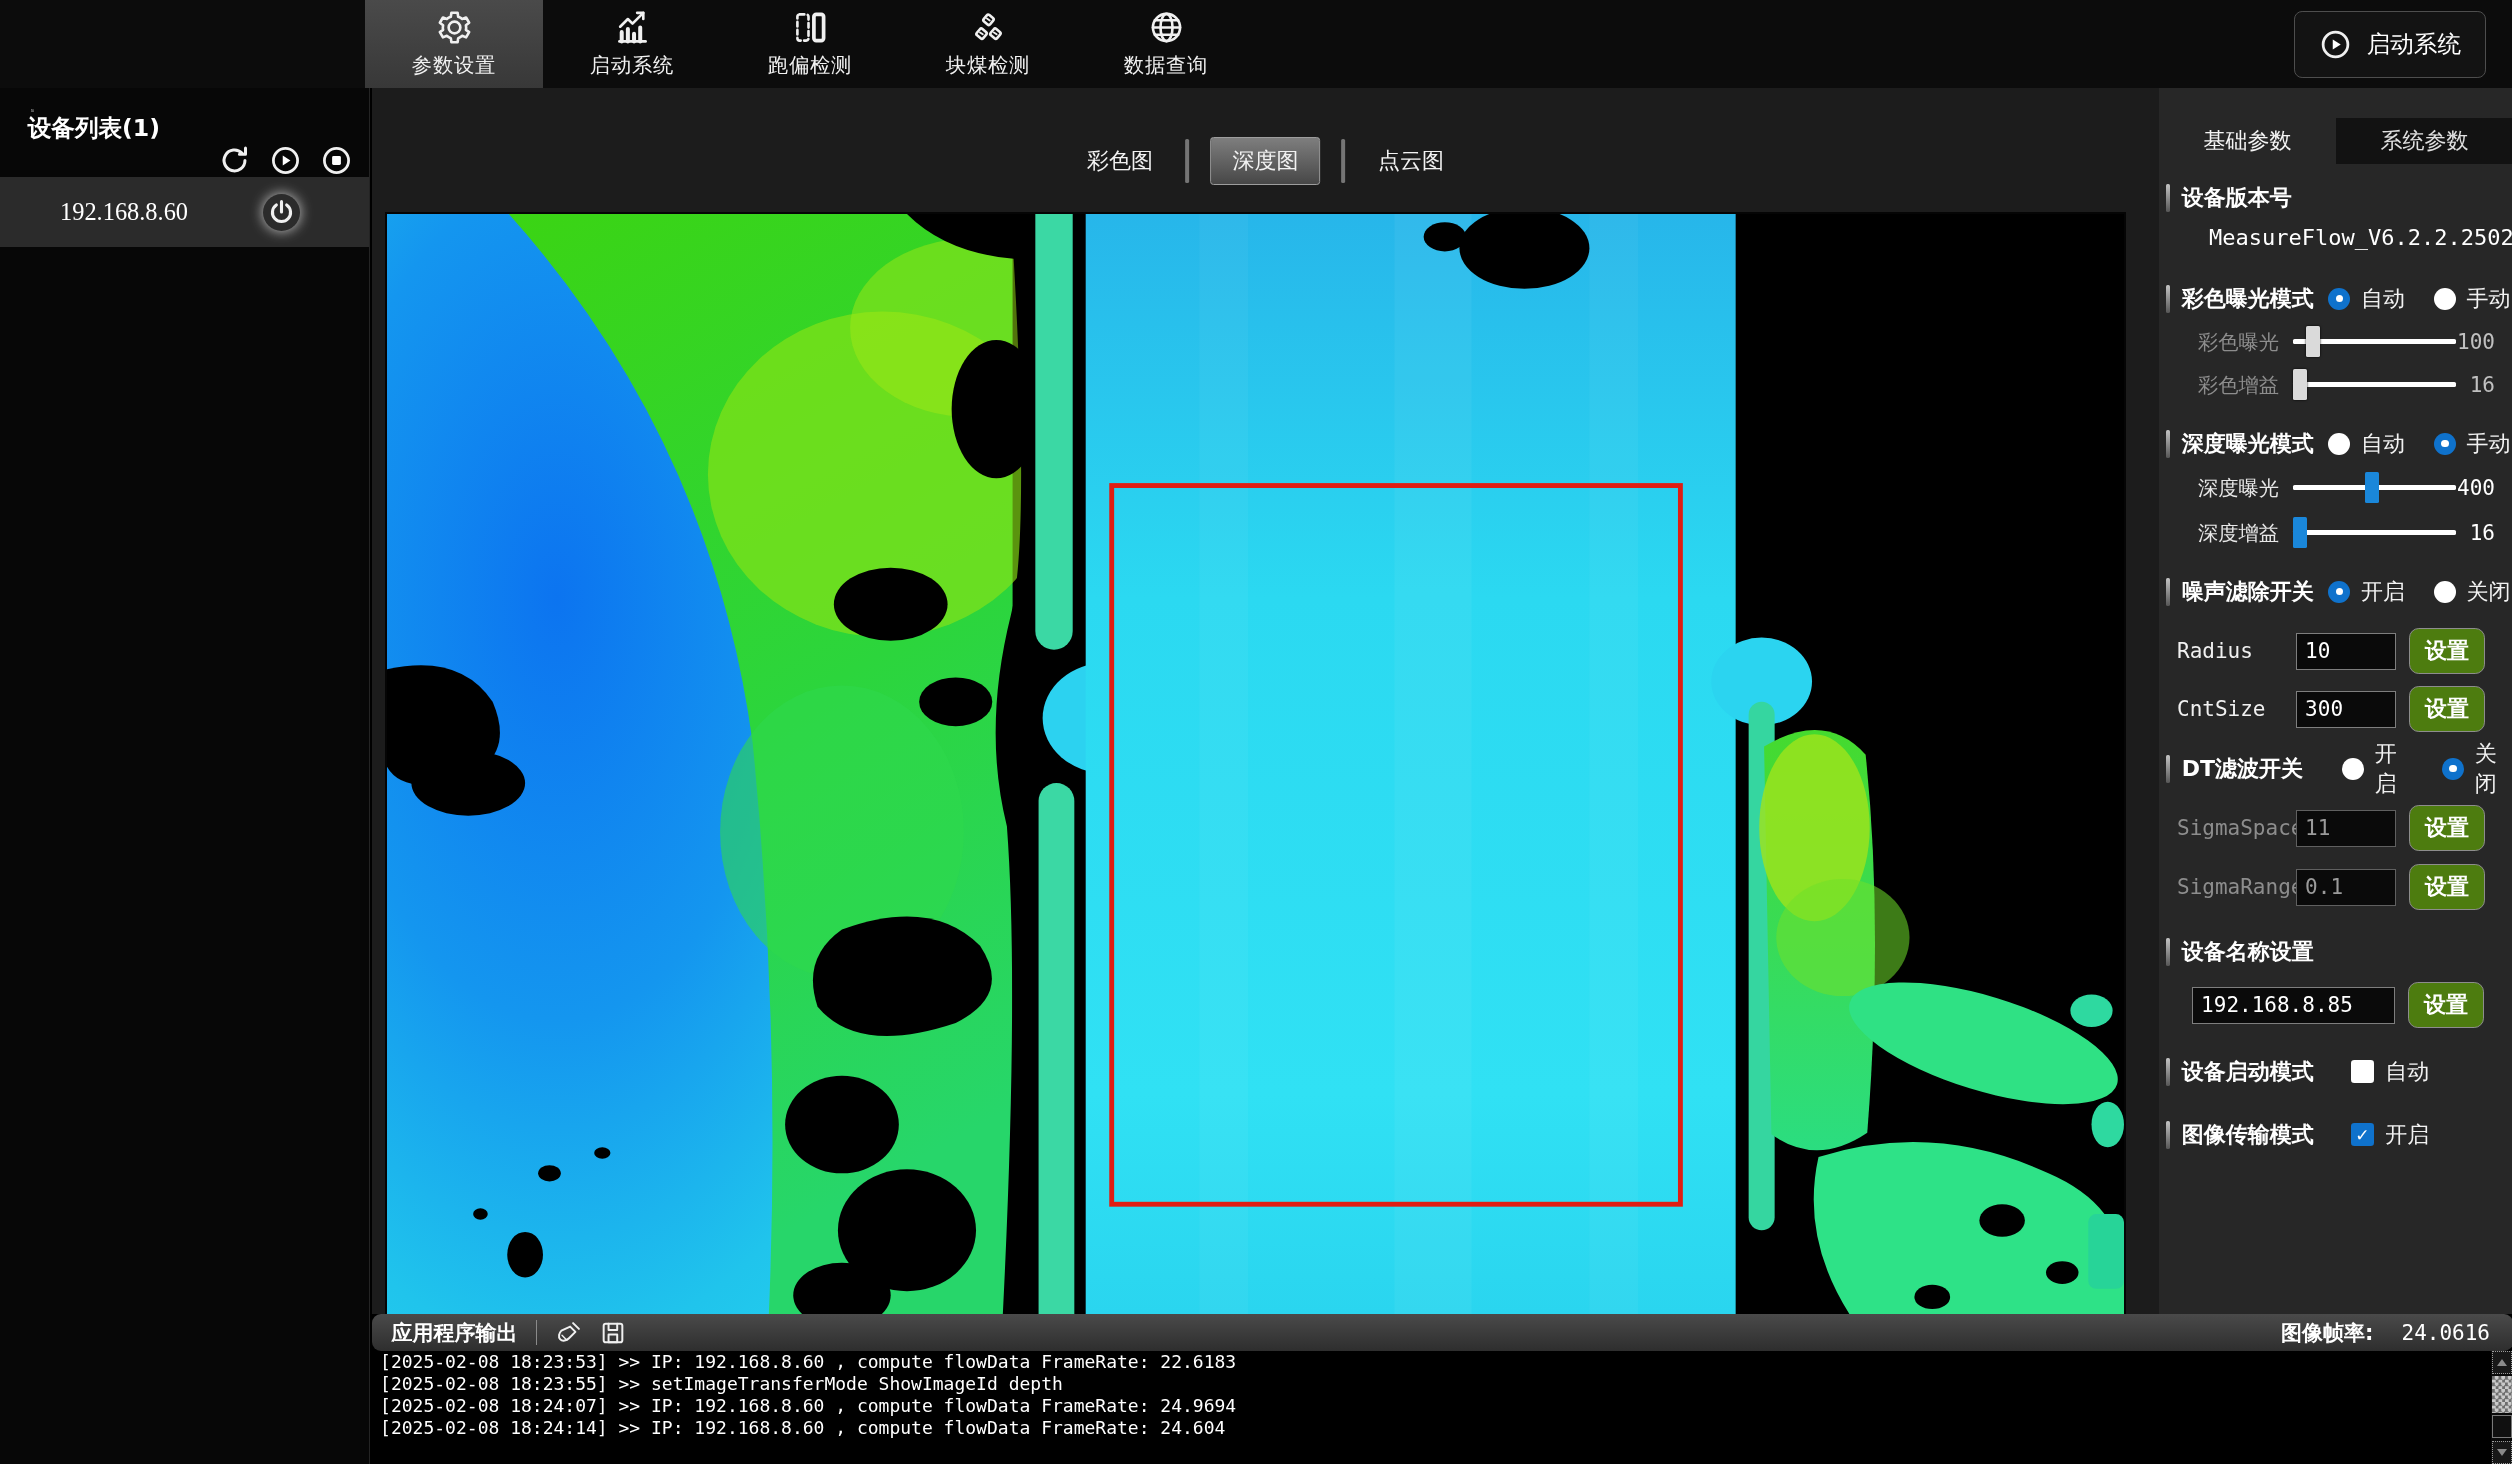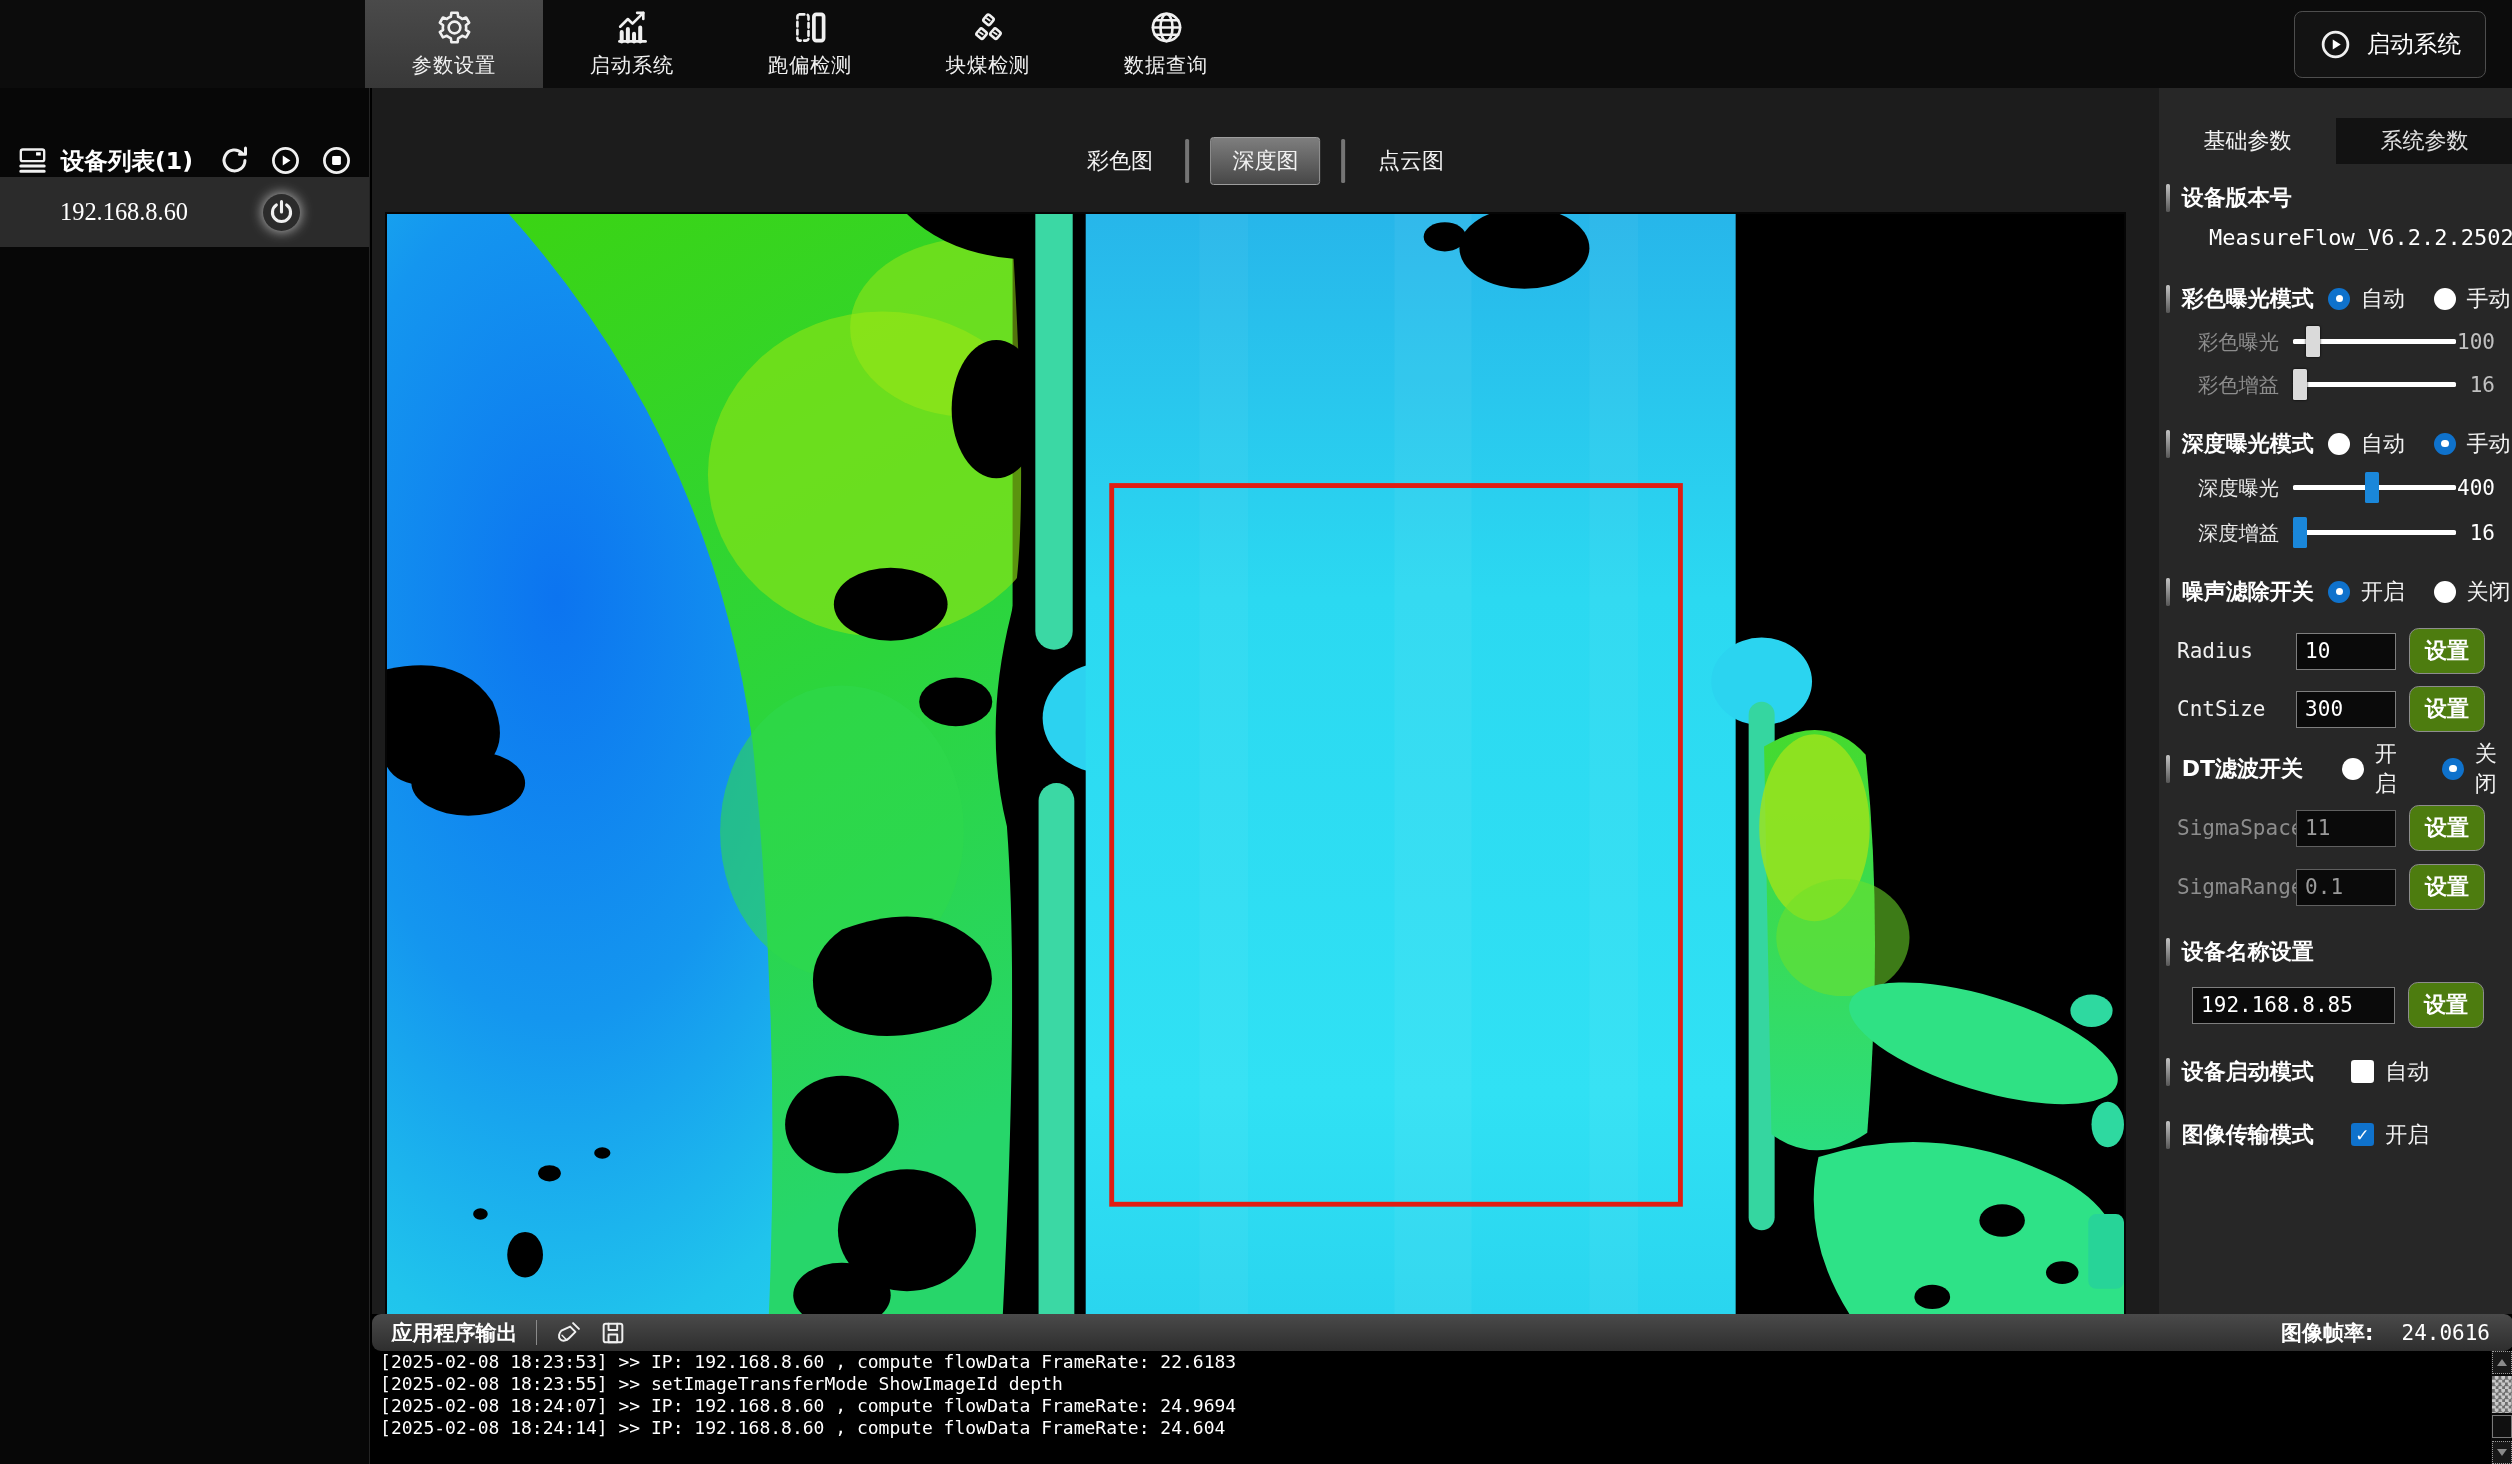--- a/index.html
+++ b/index.html
@@ -14,21 +14,21 @@
   .tb-tab.active { background:linear-gradient(#4a4a4a,#383838); }
   .tb-tab .ticon { width:37px; height:37px; }
   .tb-tab .tlabel { font-size:20.3px; letter-spacing:0.8px; }
   .start-btn { position:absolute; right:26px; top:10.6px; height:67px; padding:0 24px; background:#131313; border:1.6px solid #4e4e4e; border-radius:8.1px; color:#fff; font-size:23.6px; display:flex; align-items:center; gap:14.6px; cursor:pointer; }
   .start-btn svg { width:33px; height:33px; }
 
   svg.icn { stroke:#f0f0f0; fill:none; stroke-width:1.7; stroke-linecap:round; stroke-linejoin:round; }
 
   
   .sidebar { position:absolute; left:0; top:88px; width:370px; height:1376px; background:#070707; border-right:1.6px solid #242424; }
-  .dev-header { margin-top:21px; height:68px; display:flex; align-items:flex-end; padding:0 16.3px; }
+  .dev-header { margin-top:21px; height:68px; display:flex; align-items:flex-start; padding:0 16.3px;flex-direction:column; }
   .dev-header .dh-icon { width:33px; height:33px; }
   .dev-title { font-size:23.6px; font-weight:bold; color:#fff; margin-left:11.4px; }
   .dh-btns { margin-left:auto; display:flex; gap:18px; }
   .dh-btns svg { width:33px; height:33px; cursor:pointer; }
   .dev-row { height:70px; background:#2b2b2b; display:flex; align-items:center; cursor:pointer; }
   .dev-ip { font-family:"Liberation Serif","DejaVu Serif",serif; font-size:24.4px; color:#fff; margin-left:60px; }
   .pwr { margin-left:75px; width:37px; height:37px; border-radius:50%; display:flex; align-items:center; justify-content:center; box-shadow:0 0 13px rgba(255,255,255,.75); cursor:pointer; }
   .pwr svg { width:31px; height:31px; }
 
   

